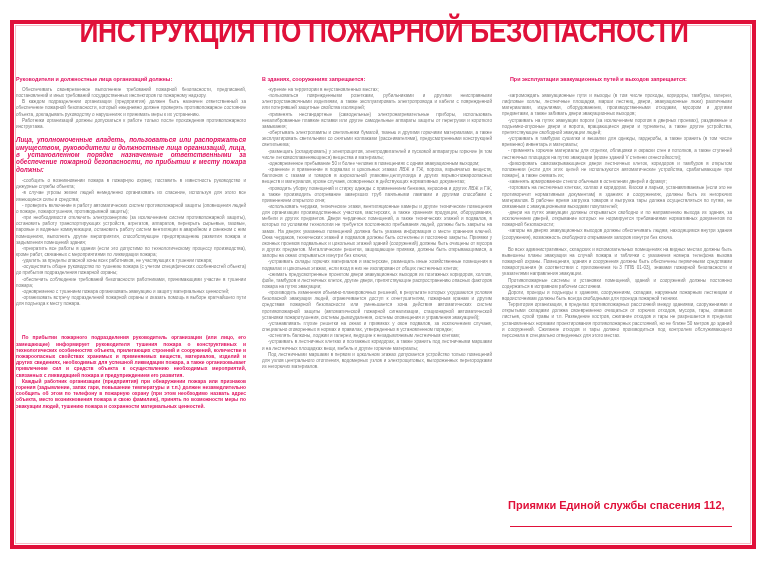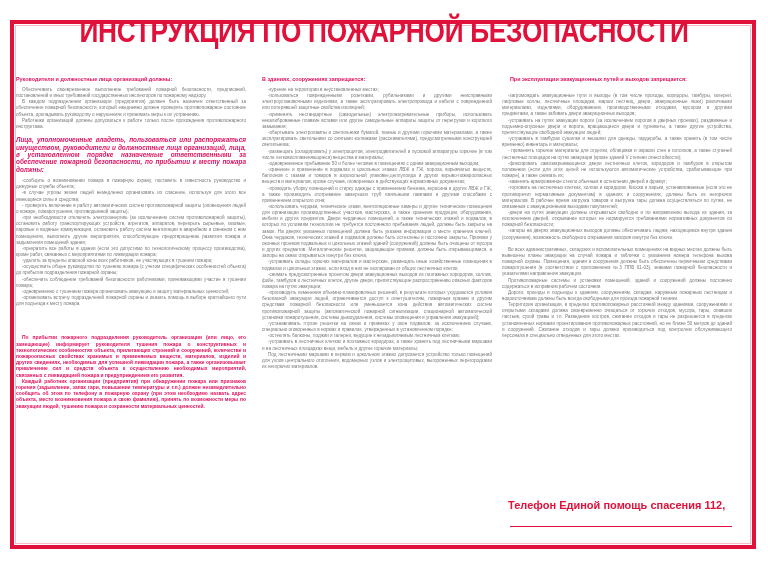--- a/index.html
+++ b/index.html
@@ -103,14 +103,14 @@
   <p class="p">-торговать на лестничных клетках, холлах и коридорах. Киоски и ларьки, устанавливаемые (если это не противоречит нормативным документам) в зданиях и сооружениях, должны быть из негорючих материалов. В рабочее время загрузка товаров и выгрузка тары должна осуществляться по путям, не связанным с эвакуационными выходами покупателей;</p>
   <p class="p">-двери на путях эвакуации должны открываться свободно и по направлению выхода из здания, за исключением дверей, открывание которых не нормируется требованиями нормативных документов по пожарной безопасности;</p>
   <p class="p">-запоры на дверях эвакуационных выходов должны обеспечивать людям, находящимся внутри здания (сооружения), возможность свободного открывания запоров изнутри без ключа.</p>
   <div class="gap-s"></div>
   <p class="p">Во всех административных, складских и вспомогательных помещениях на видных местах должны быть вывешены планы эвакуации на случай пожара и таблички с указанием номера телефона вызова пожарной охраны. Помещения, здания и сооружения должны быть обеспечены первичными средствами пожаротушения (в соответствии с приложением №3 ППБ 01-03), знаками пожарной безопасности и указателями направления эвакуации.</p>
   <p class="p">Противопожарные системы и установки помещений, зданий и сооружений должны постоянно содержаться в исправном рабочем состоянии.</p>
   <p class="p">Дороги, проезды и подъезды к зданиям, сооружениям, складам, наружным пожарным лестницам и водоисточникам должны быть всегда свободными для проезда пожарной техники.</p>
   <p class="p">Территория организации, в пределах противопожарных расстояний между зданиями, сооружениями и открытыми складами должна своевременно очищаться от горючих отходов, мусора, тары, опавших листьев, сухой травы и т.п. Разведение костров, сжигание отходов и тары не разрешается в пределах установленных нормами проектирования противопожарных расстояний, но не ближе 50 метров до зданий и сооружений. Сжигание отходов и тары должно производиться под контролем обслуживающего персонала в специально отведенных для этого местах.</p>
 </div>
 
-<div class="phone">Телефон Единой помощь спасения 112,</div>
+<div class="phone">Приямки Единой службы спасения 112,</div>
 <div class="phone-line"></div>
 
 </body></html>

